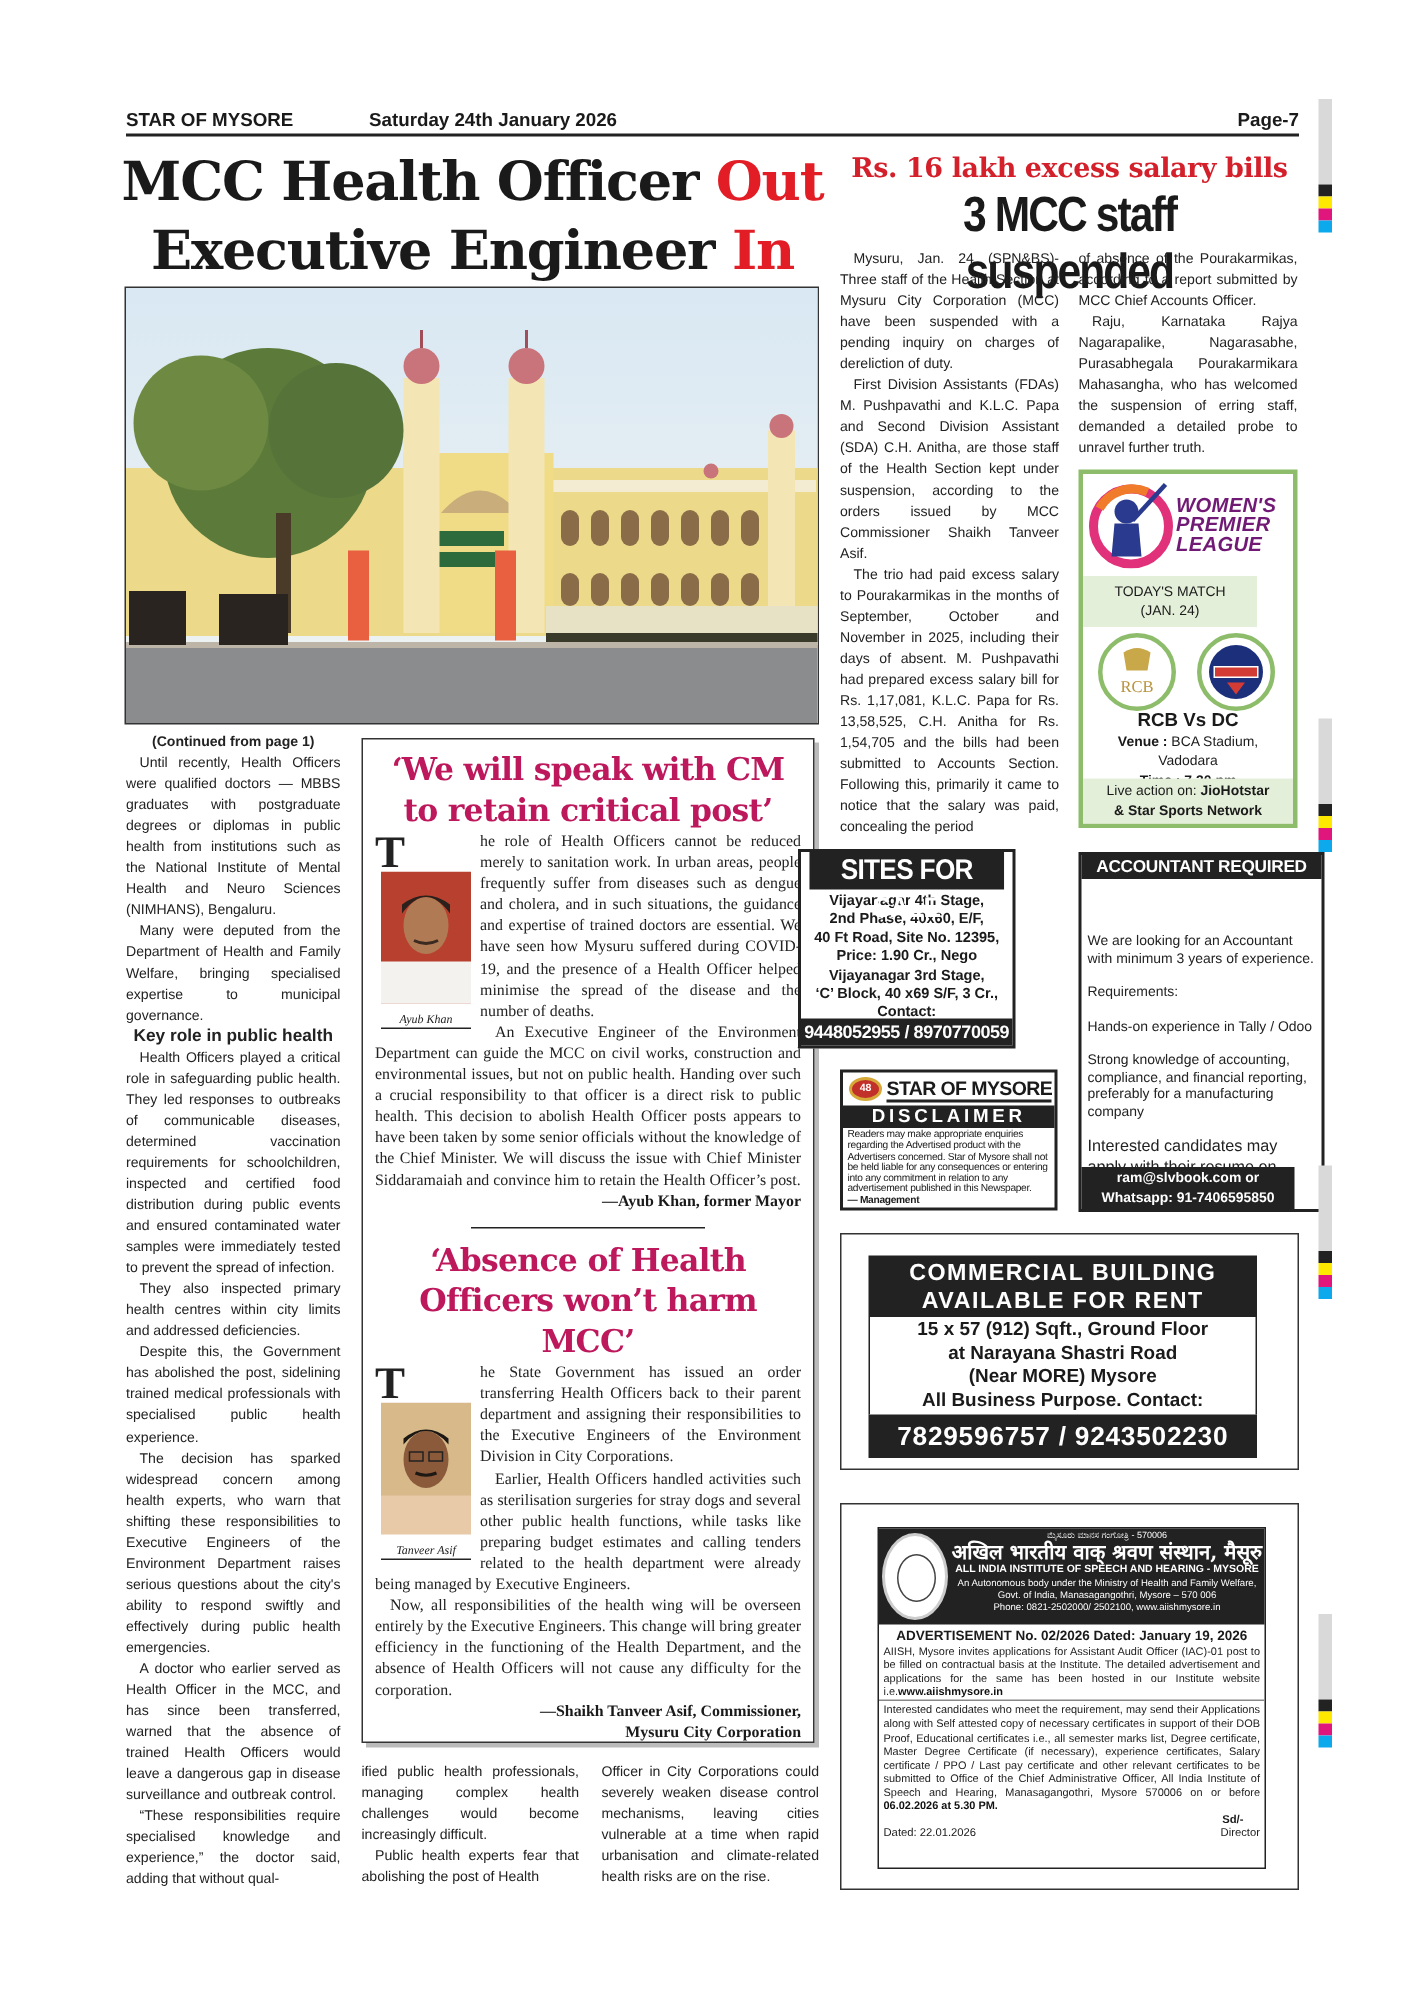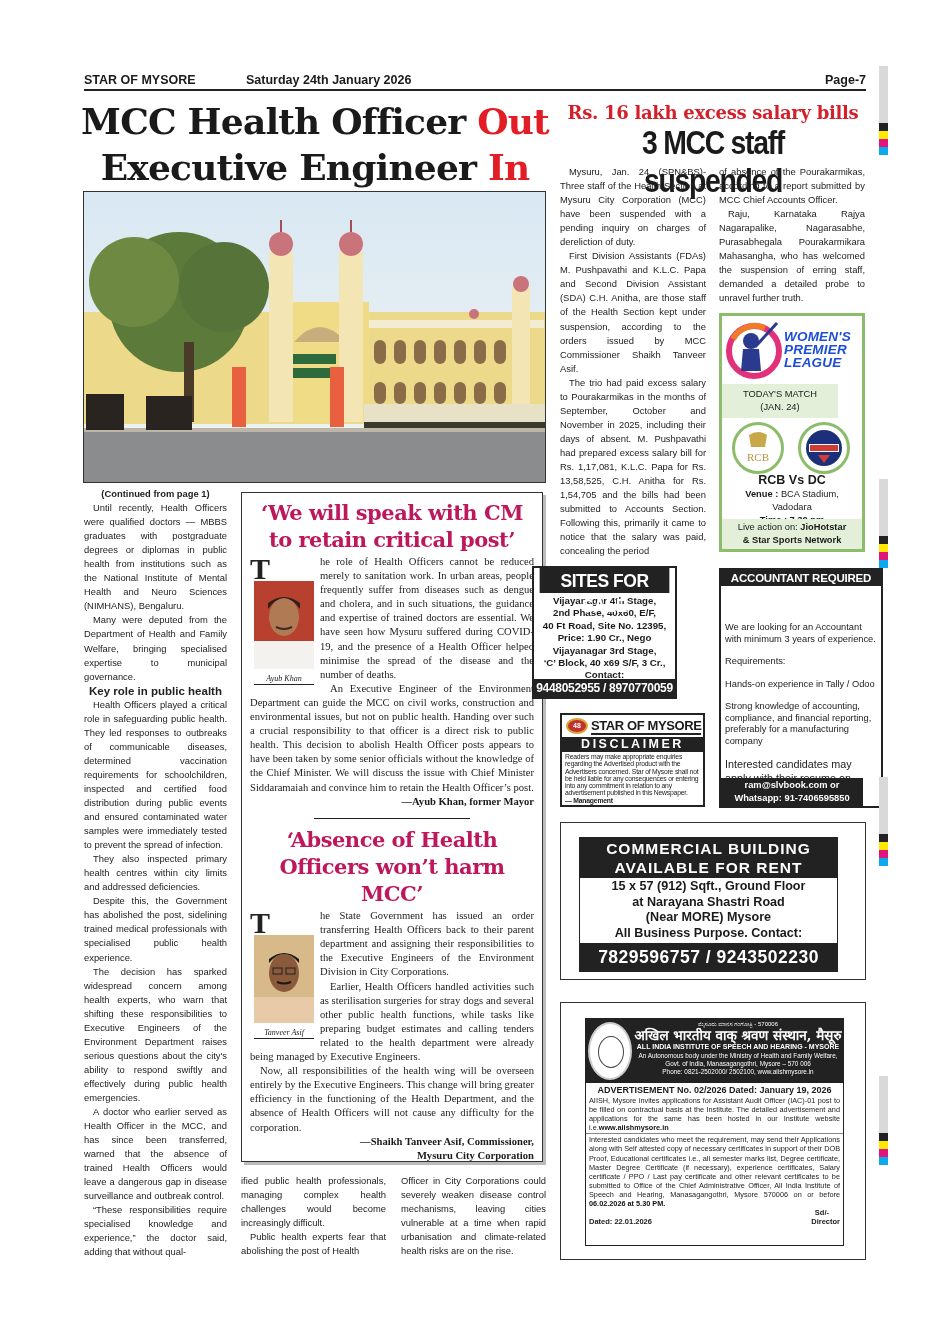--- a/index.html
+++ b/index.html
@@ -27,21 +27,21 @@
 
   .col { font-size: 9.4px; line-height: 14.05px; text-align: justify; color: #222; }
   .col p { text-indent: 9px; }
   .col p.noind { text-indent: 0; }
   .col .sub { text-align: center; font-weight: bold; font-size: 11.5px; line-height: 14px; text-indent: 0; }
   .col .cont { text-align: center; font-weight: bold; text-indent: 0; }
 
   
   .wpl { left: 719px; top: 313px; width: 146px; height: 239px; border: 3px solid #8dbd6a; background: #fff; }
   .wpl .logo { position: absolute; left: 3px; top: 3px; width: 58px; height: 60px; }
-  .wpl .brand { position: absolute; left: 62px; top: 14px; width: 80px; font-weight: bold; font-style: italic; color: #1d4ed8; font-size: 13.5px; line-height: 13px; letter-spacing: 0.2px; }
+  .wpl .brand { position: absolute; left: 62px; top: 14px; width: 80px; font-weight: bold; font-style: italic; color: #701a75; font-size: 13.5px; line-height: 13px; letter-spacing: 0.2px; }
   .wpl .today { position: absolute; left: 0; top: 68px; width: 116px; height: 34px; background: #e4efd9; text-align: center; font-weight: normal; font-size: 9.3px; line-height: 13px; padding-top: 4px; }
   .wpl .teams { position: absolute; left: 0; top: 104px; width: 140px; height: 56px; }
   .wpl .badge { position: absolute; top: 2px; width: 52px; height: 52px; border-radius: 50%; border: 3px solid #8dbd6a; background: #fff; }
   .wpl .vs { position: absolute; top: 157px; left: 0; width: 140px; text-align: center; font-weight: bold; font-size: 12.5px; }
   .wpl .venue { position: absolute; top: 172px; left: 0; width: 140px; text-align: center; font-size: 9.3px; line-height: 13px; }
   .wpl .live { position: absolute; left: 0; bottom: 0; width: 140px; height: 30px; background: #e4efd9; text-align: center; font-size: 9.3px; line-height: 13px; padding-top: 2px; }
 
   
   .sites { left: 532px; top: 566px; width: 145px; height: 133px; border: 2px solid #222; background: #fff; }
   .sites .hd { height: 25px; background: #222; color: #fff; text-align: center; font-weight: bold; font-size: 19px; line-height: 25px; letter-spacing: -0.5px; transform: scaleX(0.92); }
@@ -79,21 +79,21 @@
   .aiish .seal::after { content: ""; position: absolute; left: 8px; top: 12px; width: 24px; height: 30px; border: 1.5px solid #444; border-radius: 50%; }
   .aiish .hdt { position: absolute; left: 48px; top: 1px; width: 208px; text-align: center; }
   .aiish .kn { font-size: 6px; line-height: 8px; }
   .aiish .hi { font-size: 13.5px; line-height: 15px; font-weight: bold; font-family: "DejaVu Serif", serif; }
   .aiish .en { font-size: 7px; line-height: 8.6px; font-weight: bold; }
   .aiish .en2 { font-size: 6.4px; line-height: 8px; }
   .aiish .adno { text-align: center; font-weight: bold; font-size: 9px; line-height: 12px; padding-top: 1px; }
   .aiish .tx { font-size: 7.3px; line-height: 9.1px; padding: 0 3px; text-align: justify; color: #222; }
   .aiish .tx b { color: #111; }
   .aiish .sep { border-top: 1px solid #888; margin: 1px 0; }
-  .aiish .foot { display: flex; justify-content: space-between; font-weight: bold; font-size: 7.5px; padding: 0 3px; align-items: center; }
+  .aiish .foot { display: flex; justify-content: space-between; font-weight: normal; font-size: 7.5px; padding: 0 3px; align-items: center; }
 
   
   .qbox { left: 241px; top: 492px; width: 302px; height: 670px; border: 1.5px solid #333; background: #fff; box-shadow: 3px 3px 0 #bbb; }
   .qhead { text-align: center; font-family: "DejaVu Serif", serif; font-weight: bold; font-size: 21px; line-height: 27px; letter-spacing: -0.5px; color: #be185d; }
   .qtext { font-family: "Liberation Serif", serif; font-size: 10.6px; line-height: 14.1px; text-align: justify; color: #222; }
   .qtext .drop { float: left; font-size: 30px; line-height: 24px; font-weight: bold; margin-right: 2px; margin-top: 2px; }
   .portrait { float: left; width: 60px; margin: 2px 6px 0 0; }
   .portrait .img { width: 60px; height: 88px; }
   .portrait .cap { font-family: "Liberation Serif", serif; font-style: italic; font-size: 8px; text-align: center; border-bottom: 1px solid #222; line-height: 11px; }
   .attrib { text-align: right; font-family: "Liberation Serif", serif; font-weight: bold; font-size: 10.6px; line-height: 14px; }

